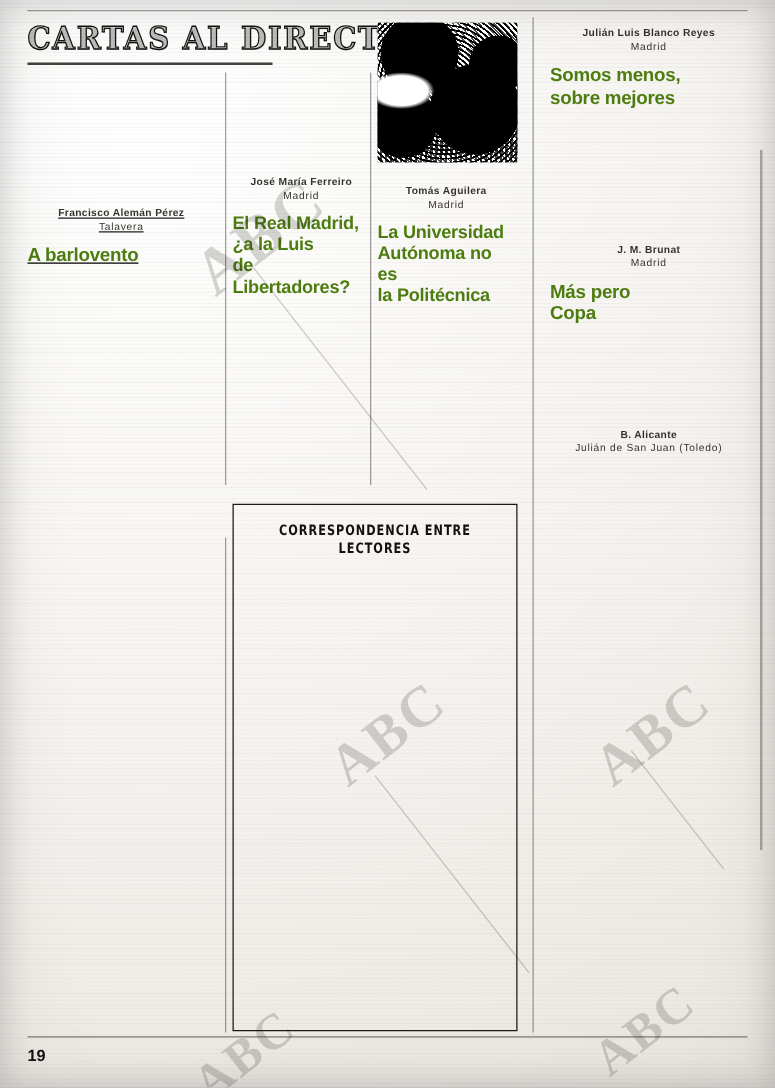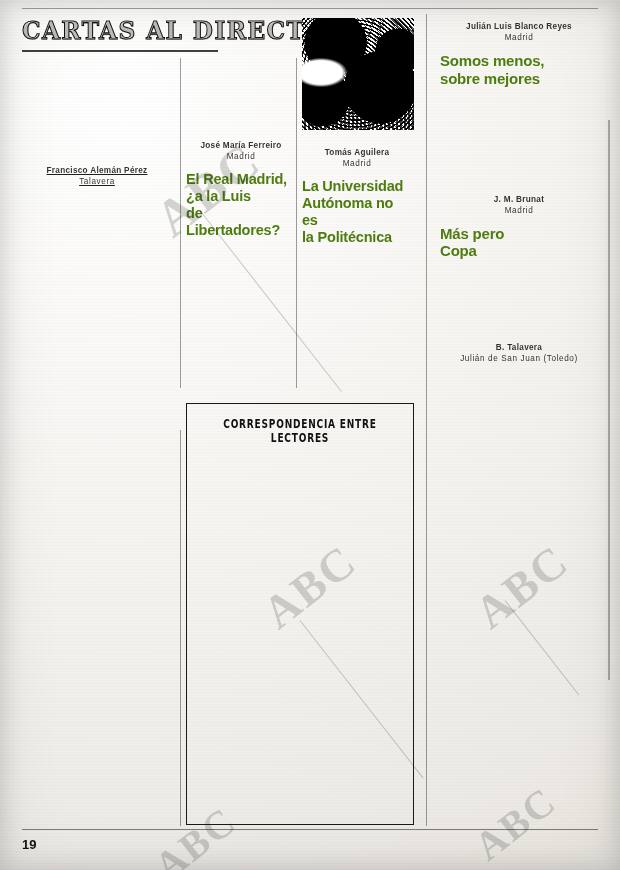--- a/index.html
+++ b/index.html
@@ -169,20 +169,21 @@
     <div class="tx it para">
       <span class="ln i w88"></span><span class="ln w92"></span><span class="ln w95"></span>
       <span class="ln w84"></span><span class="ln w88"></span><span class="ln w38"></span>
     </div>
 
     <div class="sig">
       <span>Francisco Alemán Pérez</span>
       <span class="city">Talavera</span>
     </div>
 
+    <h2 class="hl big">A barlovento</h2>
 
     <div class="tx para">
       <span class="ln i w88"></span><span class="ln w95"></span><span class="ln w92"></span>
       <span class="ln w88"></span><span class="ln w95"></span><span class="ln w84"></span>
       <span class="ln w92"></span><span class="ln w88"></span><span class="ln w95"></span>
       <span class="ln w78"></span><span class="ln w92"></span><span class="ln w88"></span>
       <span class="ln w84"></span><span class="ln w95"></span><span class="ln w66"></span>
     </div>
     <div class="tx para">
       <span class="ln i w92"></span><span class="ln w88"></span><span class="ln w95"></span>
@@ -376,21 +377,21 @@
       <span class="ln w78"></span><span class="ln w95"></span><span class="ln w84"></span>
       <span class="ln w92"></span><span class="ln w88"></span><span class="ln w95"></span>
       <span class="ln w84"></span><span class="ln w92"></span><span class="ln w58"></span>
     </div>
     <div class="tx para">
       <span class="ln i w84"></span><span class="ln w92"></span><span class="ln w95"></span>
       <span class="ln w88"></span><span class="ln w84"></span><span class="ln w48"></span>
     </div>
 
     <div class="sig">
-      <span>B. Talavera</span>
+      <span>B. Alicante</span>
       <span class="city">Julián de San Juan (Toledo)</span>
     </div>
   </div>
 
   <div class="corr">
     <div class="corr-title">CORRESPONDENCIA ENTRE LECTORES</div>
     <div class="corr-cols">
 
       <div class="corr-col">
         <div class="corr-entry">

